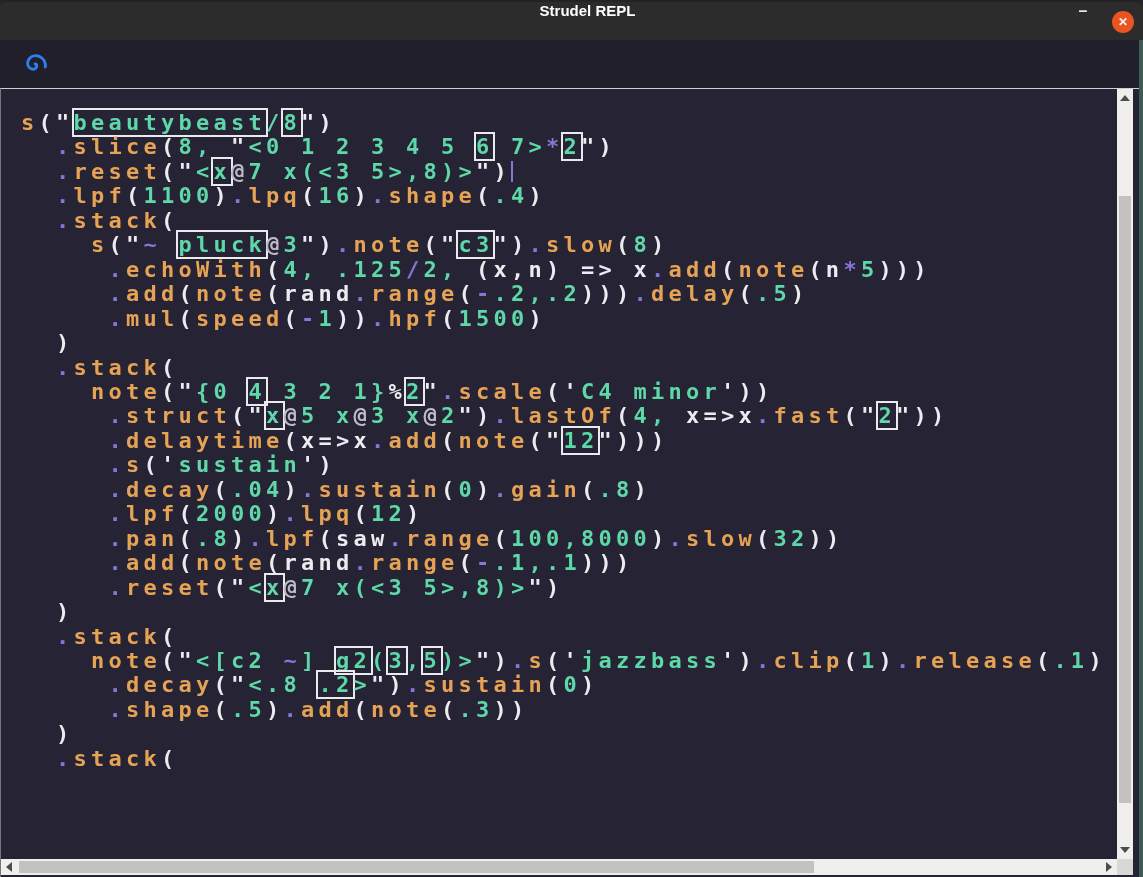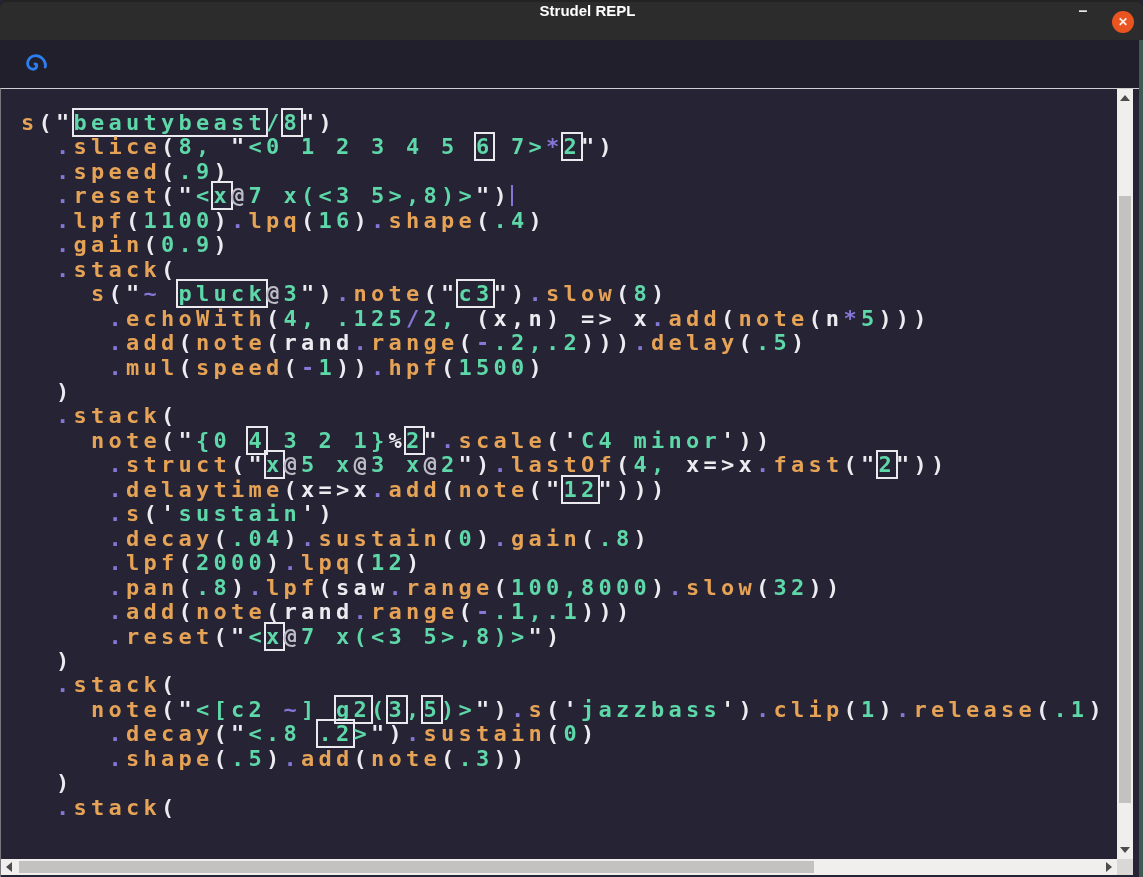--- a/index.html
+++ b/index.html
@@ -65,24 +65,22 @@
       <path d="M16,16 a2,2 0 0 1 2,2 a4,4 0 0 1 -4,4 a6.5,6.5 0 0 1 -6.5,-6.5 a9,9 0 0 1 9,-9 a11.5,11.5 0 0 1 11.5,11.5 a3,3 0 0 1 -0.4,1.5" fill="none" stroke="#2d7ff0" stroke-width="3.2" stroke-linecap="round"></path>
     </svg>
   </div>
 
   <div class="right-border"></div>
 
   <div class="content">
     <div class="editor" id="editor">
         <div class="line"><span class="c-o">s</span><span class="c-w">("</span><span class="c-t boxed">beautybeast</span><span class="c-t">/</span><span class="c-t boxed">8</span><span class="c-w">")</span></div>
         <div class="line"><span class="c-w">  </span><span class="c-p">.</span><span class="c-o">slice</span><span class="c-w">(</span><span class="c-t">8</span><span class="c-t">, </span><span class="c-w">"</span><span class="c-t">&lt;0 1 2 3 4 5 </span><span class="c-t boxed">6</span><span class="c-t"> 7&gt;</span><span class="c-p">*</span><span class="c-t boxed">2</span><span class="c-w">")</span></div>
-        <div class="line"><span class="c-w">  </span><span class="c-p">.</span><span class="c-o">speed</span><span class="c-w">(</span><span class="c-t">.9</span><span class="c-w">)</span></div>
         <div class="line"><span class="c-w">  </span><span class="c-p">.</span><span class="c-o">reset</span><span class="c-w">("</span><span class="c-t">&lt;</span><span class="c-t boxed">x</span><span class="c-g">@</span><span class="c-t">7 x(&lt;3 5&gt;,8)&gt;</span><span class="c-w">")</span><span class="cursor"></span></div>
         <div class="line"><span class="c-w">  </span><span class="c-p">.</span><span class="c-o">lpf</span><span class="c-w">(</span><span class="c-t">1100</span><span class="c-w">)</span><span class="c-p">.</span><span class="c-o">lpq</span><span class="c-w">(</span><span class="c-t">16</span><span class="c-w">)</span><span class="c-p">.</span><span class="c-o">shape</span><span class="c-w">(</span><span class="c-t">.4</span><span class="c-w">)</span></div>
-        <div class="line"><span class="c-w">  </span><span class="c-p">.</span><span class="c-o">gain</span><span class="c-w">(</span><span class="c-t">0.9</span><span class="c-w">)</span></div>
         <div class="line"><span class="c-w">  </span><span class="c-p">.</span><span class="c-o">stack</span><span class="c-w">(</span></div>
         <div class="line"><span class="c-w">    </span><span class="c-o">s</span><span class="c-w">("</span><span class="c-p">~</span><span class="c-t"> </span><span class="c-t boxed">pluck</span><span class="c-g">@</span><span class="c-t">3</span><span class="c-w">")</span><span class="c-p">.</span><span class="c-o">note</span><span class="c-w">("</span><span class="c-t boxed">c3</span><span class="c-w">")</span><span class="c-p">.</span><span class="c-o">slow</span><span class="c-w">(</span><span class="c-t">8</span><span class="c-w">)</span></div>
         <div class="line"><span class="c-w">     </span><span class="c-p">.</span><span class="c-o">echoWith</span><span class="c-w">(</span><span class="c-t">4</span><span class="c-t">, </span><span class="c-t">.125</span><span class="c-p">/</span><span class="c-t">2</span><span class="c-t">, </span><span class="c-w">(x,n) =&gt; x</span><span class="c-p">.</span><span class="c-o">add</span><span class="c-w">(</span><span class="c-o">note</span><span class="c-w">(n</span><span class="c-p">*</span><span class="c-t">5</span><span class="c-w">)))</span></div>
         <div class="line"><span class="c-w">     </span><span class="c-p">.</span><span class="c-o">add</span><span class="c-w">(</span><span class="c-o">note</span><span class="c-w">(</span><span class="c-w">rand</span><span class="c-p">.</span><span class="c-o">range</span><span class="c-w">(</span><span class="c-p">-</span><span class="c-t">.2</span><span class="c-t">,</span><span class="c-t">.2</span><span class="c-w">)))</span><span class="c-p">.</span><span class="c-o">delay</span><span class="c-w">(</span><span class="c-t">.5</span><span class="c-w">)</span></div>
         <div class="line"><span class="c-w">     </span><span class="c-p">.</span><span class="c-o">mul</span><span class="c-w">(</span><span class="c-o">speed</span><span class="c-w">(</span><span class="c-p">-</span><span class="c-t">1</span><span class="c-w">))</span><span class="c-p">.</span><span class="c-o">hpf</span><span class="c-w">(</span><span class="c-t">1500</span><span class="c-w">)</span></div>
         <div class="line"><span class="c-w">  )</span></div>
         <div class="line"><span class="c-w">  </span><span class="c-p">.</span><span class="c-o">stack</span><span class="c-w">(</span></div>
         <div class="line"><span class="c-w">    </span><span class="c-o">note</span><span class="c-w">("</span><span class="c-t">{0 </span><span class="c-t boxed">4</span><span class="c-t"> 3 2 1}</span><span class="c-w">%</span><span class="c-t boxed">2</span><span class="c-w">"</span><span class="c-p">.</span><span class="c-o">scale</span><span class="c-w">('</span><span class="c-t">C4 minor</span><span class="c-w">'))</span></div>
         <div class="line"><span class="c-w">     </span><span class="c-p">.</span><span class="c-o">struct</span><span class="c-w">("</span><span class="c-t boxed">x</span><span class="c-g">@</span><span class="c-t">5 x</span><span class="c-g">@</span><span class="c-t">3 x</span><span class="c-g">@</span><span class="c-t">2</span><span class="c-w">")</span><span class="c-p">.</span><span class="c-o">lastOf</span><span class="c-w">(</span><span class="c-t">4</span><span class="c-t">, </span><span class="c-w">x=&gt;x</span><span class="c-p">.</span><span class="c-o">fast</span><span class="c-w">("</span><span class="c-t boxed">2</span><span class="c-w">"))</span></div>
         <div class="line"><span class="c-w">     </span><span class="c-p">.</span><span class="c-o">delaytime</span><span class="c-w">(x=&gt;x</span><span class="c-p">.</span><span class="c-o">add</span><span class="c-w">(</span><span class="c-o">note</span><span class="c-w">("</span><span class="c-t boxed">12</span><span class="c-w">")))</span></div>

